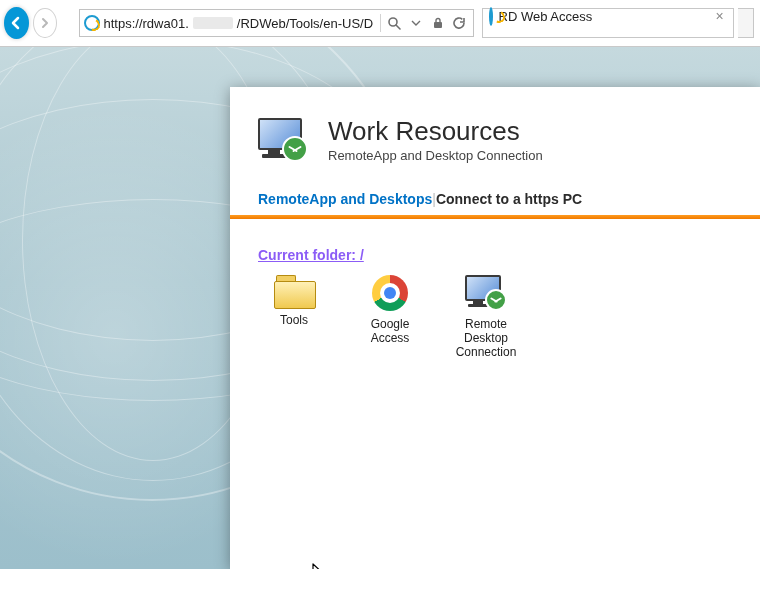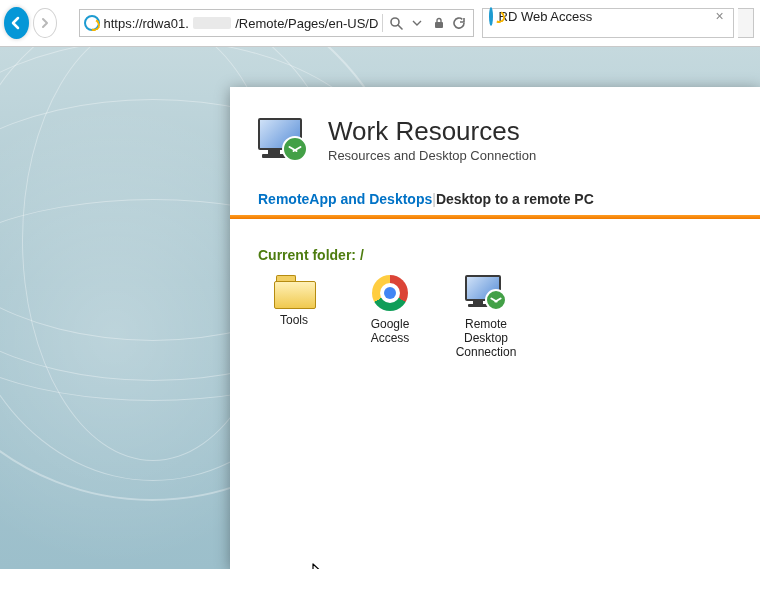--- a/index.html
+++ b/index.html
@@ -211,21 +211,22 @@
   .orange {
     height:4px;
     background: linear-gradient(180deg,#ff9b1f,#f07a00);
     margin: 0;
   }
 
   .folder-label {
     padding: 28px 28px 4px 28px;
     font-size: 14px;
     font-weight: 700;
-    color:#4d7c0f;
+    color:#8b5cf6;
+    text-decoration:underline;
   }
 
   .apps {
     display:flex;
     gap: 20px;
     padding: 8px 26px 0 26px;
   }
   .app {
     width: 76px;
     text-align: center;
@@ -339,21 +340,21 @@
         <path d="M4 2 L8 6 L4 10" stroke="#b8b8b8" stroke-width="2" fill="none" stroke-linecap="round" stroke-linejoin="round"></path>
       </svg>
   </div>
 
   <div class="addr">
     <span class="ie-e">
         <span class="ie-glyph"></span>
       </span>
     <span class="url-start">https://rdwa01.</span>
     <span class="url-blur"></span>
-    <span class="url-rest">/Remote/Pages/en-US/D</span>
+    <span class="url-rest">/RDWeb/Tools/en-US/D</span>
     <span class="addr-divider"></span>
     <span class="ico">
       <svg width="14" height="14" viewBox="0 0 14 14">
           <circle cx="6" cy="6" r="4" stroke="#6f6f6f" stroke-width="1.6" fill="none"></circle>
           <line x1="9" y1="9" x2="13" y2="13" stroke="#6f6f6f" stroke-width="1.6" stroke-linecap="round"></line>
         </svg>
     </span>
     <span class="ico">
       <svg width="10" height="10" viewBox="0 0 10 10">
           <path d="M1 3 L5 7 L9 3" stroke="#6f6f6f" stroke-width="1.4" fill="none"></path>
@@ -392,28 +393,28 @@
 
     <div class="card-header">
       <div class="logo-rdp">
         <div class="screen"></div>
           <div class="stand"></div>
           <div class="base"></div>
           <div class="badge"></div>
       </div>
       <div class="card-title">
         <div class="t1">Work Resources</div>
-        <div class="t2">Resources and Desktop Connection</div>
+        <div class="t2">RemoteApp and Desktop Connection</div>
       </div>
     </div>
 
     <div class="tabs-row">
       <span class="tabs1">RemoteApp and Desktops</span>
       <span class="sep">|</span>
-      <span class="tabs2">Desktop to a remote PC</span>
+      <span class="tabs2">Connect to a https PC</span>
     </div>
 
     <div class="orange"></div>
 
     <div class="folder-label">Current folder: /</div>
 
     <div class="apps">
 
       <div class="app">
         <div class="ic-folder">

